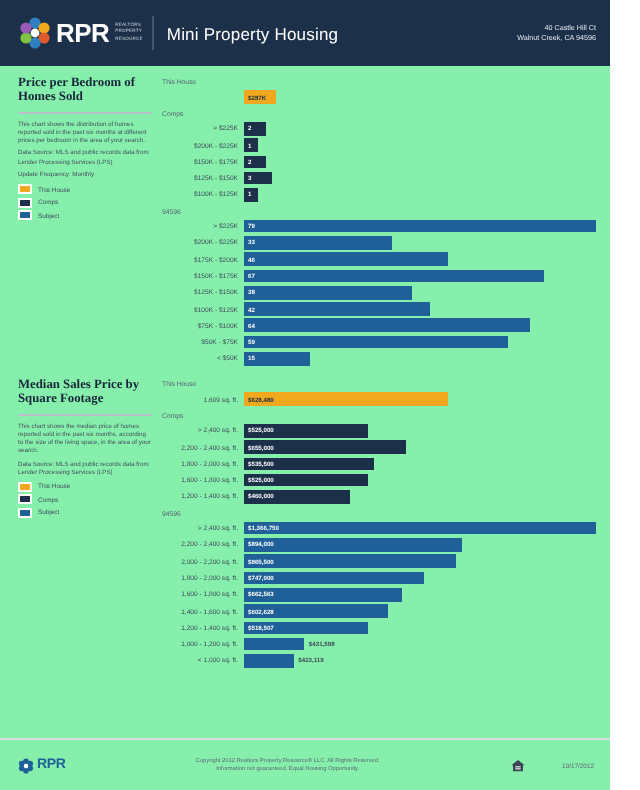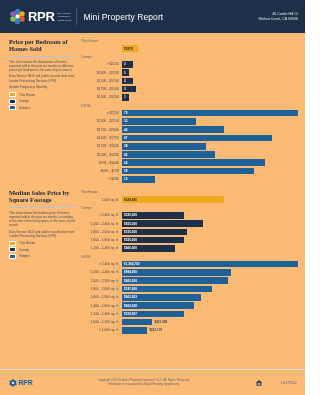--- a/index.html
+++ b/index.html
@@ -5,21 +5,21 @@
   * { box-sizing: border-box; margin: 0; padding: 0; }
   html, body {
     width: 305px; height: 395px;
     background: #ffffff;
     font-family: "Liberation Sans", sans-serif;
     overflow: hidden;
   }
   .page {
     position: relative;
     width: 305px; height: 395px;
-    background: #fdba74;
+    background: #86efac;
   }
 
   
   .header {
     height: 33px;
     background: #1d3049;
     display: flex;
     align-items: center;
     padding: 0 7px 0 9px;
   }
@@ -230,21 +230,21 @@
         </svg>
       </div>
       <span class="logo-text">RPR</span>
       <span class="logo-sub">
         <span>REALTORS</span>
         <span>PROPERTY</span>
         <span>RESOURCE</span>
       </span>
     </div>
     <div class="header-divider"></div>
-    <div class="header-title">Mini Property Report</div>
+    <div class="header-title">Mini Property Housing</div>
     <div class="header-addr">
       <div>40 Castle Hill Ct</div>
       <div>Walnut Creek, CA 94596</div>
     </div>
   </div>
 
   <div id="sections-host">
       <div class="section">
         <div class="sec-left">
           <div class="sec-title">Price per Bedroom of Homes Sold</div>

